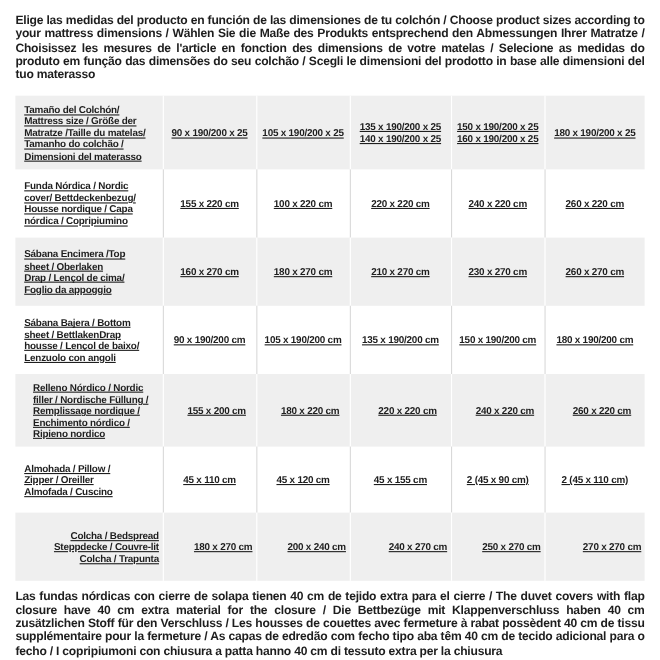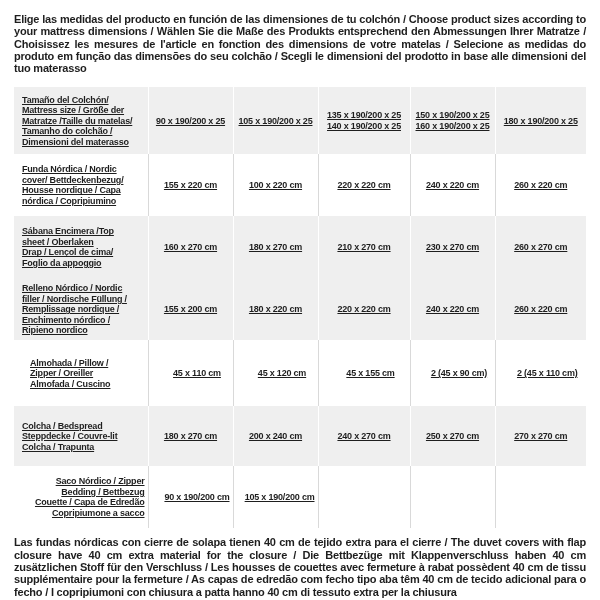--- a/index.html
+++ b/index.html
@@ -112,20 +112,31 @@
         <td class="label">Sábana Encimera /Top
 sheet / Oberlaken
 Drap / Lençol de cima/
 Foglio da appoggio</td>
         <td class="val">160 x 270 cm</td>
         <td class="val">180 x 270 cm</td>
         <td class="val">210 x 270 cm</td>
         <td class="val">230 x 270 cm</td>
         <td class="val">260 x 270 cm</td>
       </tr>
+      <tr>
+        <td class="label">Sábana Bajera / Bottom
+sheet / BettlakenDrap
+housse / Lençol de baixo/
+Lenzuolo con angoli</td>
+        <td class="val">90 x 190/200 cm</td>
+        <td class="val">105 x 190/200 cm</td>
+        <td class="val">135 x 190/200 cm</td>
+        <td class="val">150 x 190/200 cm</td>
+        <td class="val">180 x 190/200 cm</td>
+      </tr>
       <tr class="shaded">
         <td class="label">Relleno Nórdico / Nordic
 filler / Nordische Füllung /
 Remplissage nordique /
 Enchimento nórdico /
 Ripieno nordico</td>
         <td class="val">155 x 200 cm</td>
         <td class="val">180 x 220 cm</td>
         <td class="val">220 x 220 cm</td>
         <td class="val">240 x 220 cm</td>
@@ -144,29 +155,18 @@
       <tr class="shaded">
         <td class="label">Colcha / Bedspread
 Steppdecke / Couvre-lit
 Colcha / Trapunta</td>
         <td class="val">180 x 270 cm</td>
         <td class="val">200 x 240 cm</td>
         <td class="val">240 x 270 cm</td>
         <td class="val">250 x 270 cm</td>
         <td class="val">270 x 270 cm</td>
       </tr>
-      <tr>
-        <td class="label">Saco Nórdico / Zipper
-Bedding / Bettbezug
-Couette  / Capa de Edredão
-Copripiumone a sacco</td>
-        <td class="val">90 x 190/200 cm</td>
-        <td class="val">105 x 190/200 cm</td>
-        <td class="val"></td>
-        <td class="val"></td>
-        <td class="val"></td>
-      </tr>
     </tbody>
   </table>
 
   <p class="note bottom">Las fundas nórdicas con cierre de solapa tienen 40 cm de tejido extra para el cierre  / The duvet covers with flap closure have 40 cm extra material for the closure / Die Bettbezüge mit Klappenverschluss haben 40 cm zusätzlichen Stoff für den Verschluss / Les housses de couettes avec fermeture à rabat possèdent 40 cm de tissu supplémentaire pour la fermeture / As capas de edredão com fecho tipo aba têm 40 cm de tecido adicional para o fecho / I copripiumoni con chiusura a patta hanno 40 cm di tessuto extra per la chiusura</p>
 
 </div>
 
 </body></html>

